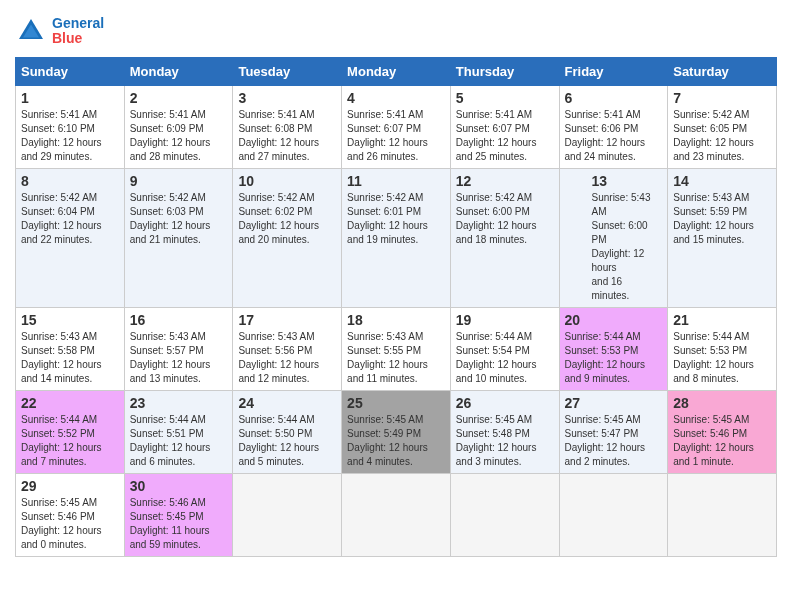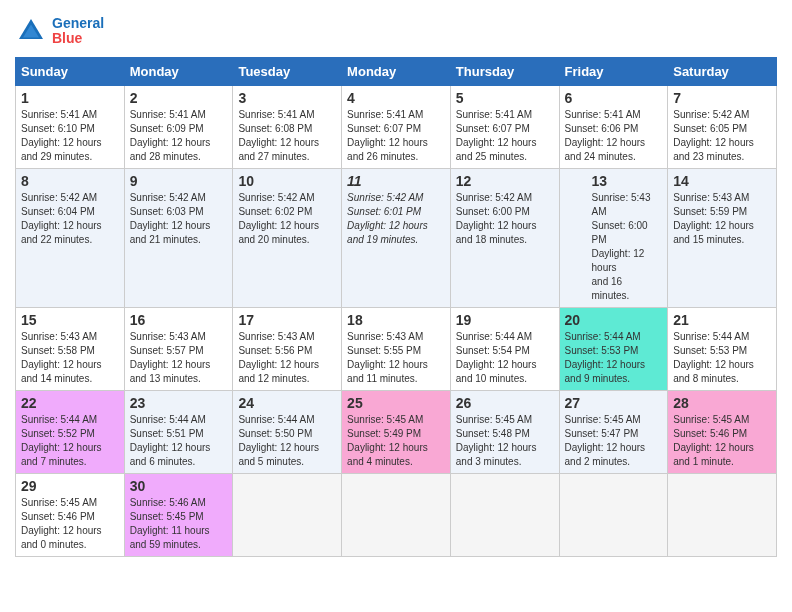--- a/index.html
+++ b/index.html
@@ -183,21 +183,21 @@
 Daylight: 12 hours
 and 21 minutes.</div>
         </td>
         <td style="background: rgb(238, 243, 250);">
           <span class="day-num">10</span>
           <div class="day-info" style="white-space: pre-line;">Sunrise: 5:42 AM
 Sunset: 6:02 PM
 Daylight: 12 hours
 and 20 minutes.</div>
         </td>
-        <td style="background: rgb(238, 243, 250); font-style: italic;">
+        <td style="background: rgb(238, 243, 250);">
           <span class="day-num">11</span>
           <div class="day-info" style="white-space: pre-line;">Sunrise: 5:42 AM
 Sunset: 6:01 PM
 Daylight: 12 hours
 and 19 minutes.</div>
         </td>
         <td style="background: rgb(238, 243, 250);">
           <span class="day-num">12</span>
           <div class="day-info" style="white-space: pre-line;">Sunrise: 5:42 AM
 Sunset: 6:00 PM
@@ -248,21 +248,21 @@
 Daylight: 12 hours
 and 11 minutes.</div>
         </td>
         <td style="background: rgb(255, 255, 255);">
           <span class="day-num">19</span>
           <div class="day-info" style="white-space: pre-line;">Sunrise: 5:44 AM
 Sunset: 5:54 PM
 Daylight: 12 hours
 and 10 minutes.</div>
         </td>
-        <td style="background: #5eead4;">
+        <td style="background: #f0abfc;">
           <span class="day-num">20</span>
           <div class="day-info" style="white-space: pre-line;">Sunrise: 5:44 AM
 Sunset: 5:53 PM
 Daylight: 12 hours
 and 9 minutes.</div>
         </td>
         <td style="background: rgb(255, 255, 255);">
           <span class="day-num">21</span>
           <div class="day-info" style="white-space: pre-line;">Sunrise: 5:44 AM
 Sunset: 5:53 PM
@@ -285,21 +285,21 @@
 Daylight: 12 hours
 and 6 minutes.</div>
         </td>
         <td style="background: rgb(238, 243, 250);">
           <span class="day-num">24</span>
           <div class="day-info" style="white-space: pre-line;">Sunrise: 5:44 AM
 Sunset: 5:50 PM
 Daylight: 12 hours
 and 5 minutes.</div>
         </td>
-        <td style="background: #f9a8d4;">
+        <td style="background: #a3a3a3;">
           <span class="day-num">25</span>
           <div class="day-info" style="white-space: pre-line;">Sunrise: 5:45 AM
 Sunset: 5:49 PM
 Daylight: 12 hours
 and 4 minutes.</div>
         </td>
         <td style="background: rgb(238, 243, 250);">
           <span class="day-num">26</span>
           <div class="day-info" style="white-space: pre-line;">Sunrise: 5:45 AM
 Sunset: 5:48 PM

